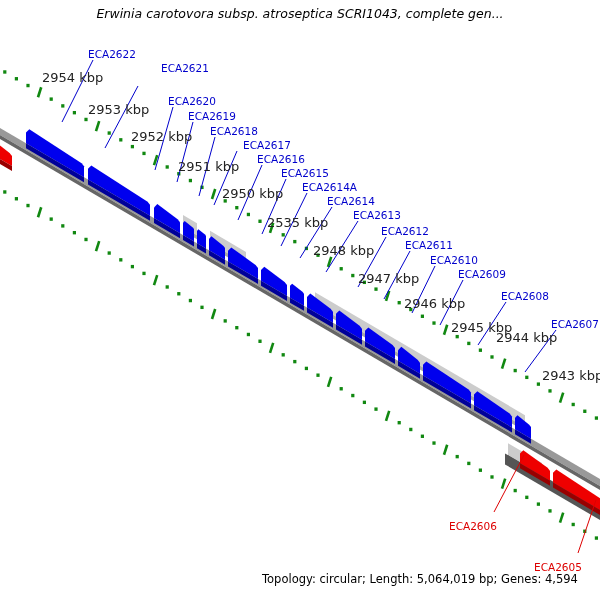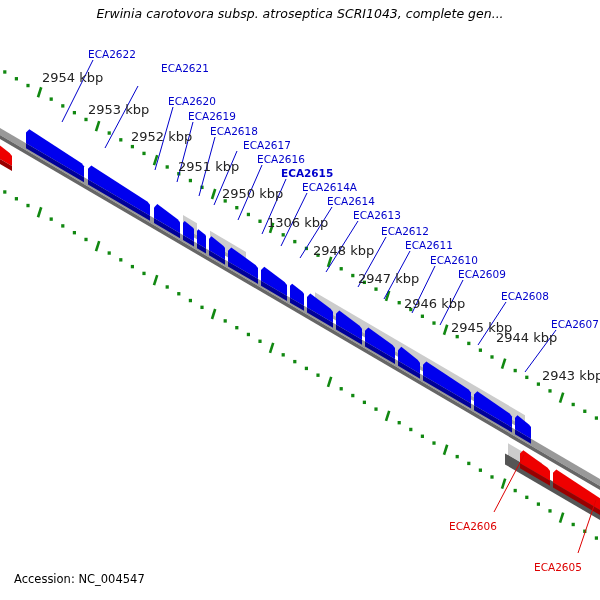--- a/index.html
+++ b/index.html
@@ -273,42 +273,42 @@
   <div id="title">Erwinia carotovora subsp. atroseptica SCRI1043, complete gen...</div>
 
   <div id="labels">
       <div class="gene-label" style="left: 88px; top: 48px;">ECA2622</div>
       <div class="gene-label" style="left: 133px; top: 62px; margin-left: 28px;">ECA2621</div>
       <div class="gene-label" style="left: 168px; top: 95px;">ECA2620</div>
       <div class="gene-label" style="left: 188px; top: 110px;">ECA2619</div>
       <div class="gene-label" style="left: 210px; top: 125px;">ECA2618</div>
       <div class="gene-label" style="left: 232px; top: 139px; margin-left: 11px;">ECA2617</div>
       <div class="gene-label" style="left: 257px; top: 153px;">ECA2616</div>
-      <div class="gene-label" style="left: 281px; top: 167px; font-weight: bold;">ECA2615</div>
+      <div class="gene-label" style="left: 281px; top: 167px;">ECA2615</div>
       <div class="gene-label" style="left: 302px; top: 181px;">ECA2614A</div>
       <div class="gene-label" style="left: 327px; top: 195px;">ECA2614</div>
       <div class="gene-label" style="left: 353px; top: 209px;">ECA2613</div>
       <div class="gene-label" style="left: 381px; top: 225px;">ECA2612</div>
       <div class="gene-label" style="left: 405px; top: 239px;">ECA2611</div>
       <div class="gene-label" style="left: 430px; top: 254px;">ECA2610</div>
       <div class="gene-label" style="left: 458px; top: 268px;">ECA2609</div>
       <div class="gene-label" style="left: 501px; top: 290px;">ECA2608</div>
       <div class="gene-label" style="left: 551px; top: 318px;">ECA2607</div>
       <div class="gene-label rev" style="left: 449px; top: 520px;">ECA2606</div>
       <div class="gene-label rev" style="left: 534px; top: 561px;">ECA2605</div>
     </div>
   <div id="ticks">
       <div class="tick-label" style="left: 42px; top: 70px;">2954 kbp</div>
       <div class="tick-label" style="left: 88px; top: 102px; text-align: right;">2953 kbp</div>
       <div class="tick-label" style="left: 131px; top: 129px;">2952 kbp</div>
       <div class="tick-label" style="left: 178px; top: 159px;">2951 kbp</div>
       <div class="tick-label" style="left: 222px; top: 186px;">2950 kbp</div>
-      <div class="tick-label" style="left: 267px; top: 215px;">1306 kbp</div>
+      <div class="tick-label" style="left: 267px; top: 215px;">2535 kbp</div>
       <div class="tick-label" style="left: 313px; top: 243px;">2948 kbp</div>
       <div class="tick-label" style="left: 358px; top: 271px;">2947 kbp</div>
       <div class="tick-label" style="left: 404px; top: 296px;">2946 kbp</div>
       <div class="tick-label" style="left: 451px; top: 320px;">2945 kbp</div>
       <div class="tick-label" style="left: 496px; top: 330px;">2944 kbp</div>
       <div class="tick-label" style="left: 542px; top: 368px;">2943 kbp</div>
     </div>
 
-  <div id="footer-left">Accession: NC_004547</div>
+  <div id="footer-right">Topology: circular; Length: 5,064,019 bp; Genes: 4,594</div>
 </div>
 
 </body></html>

